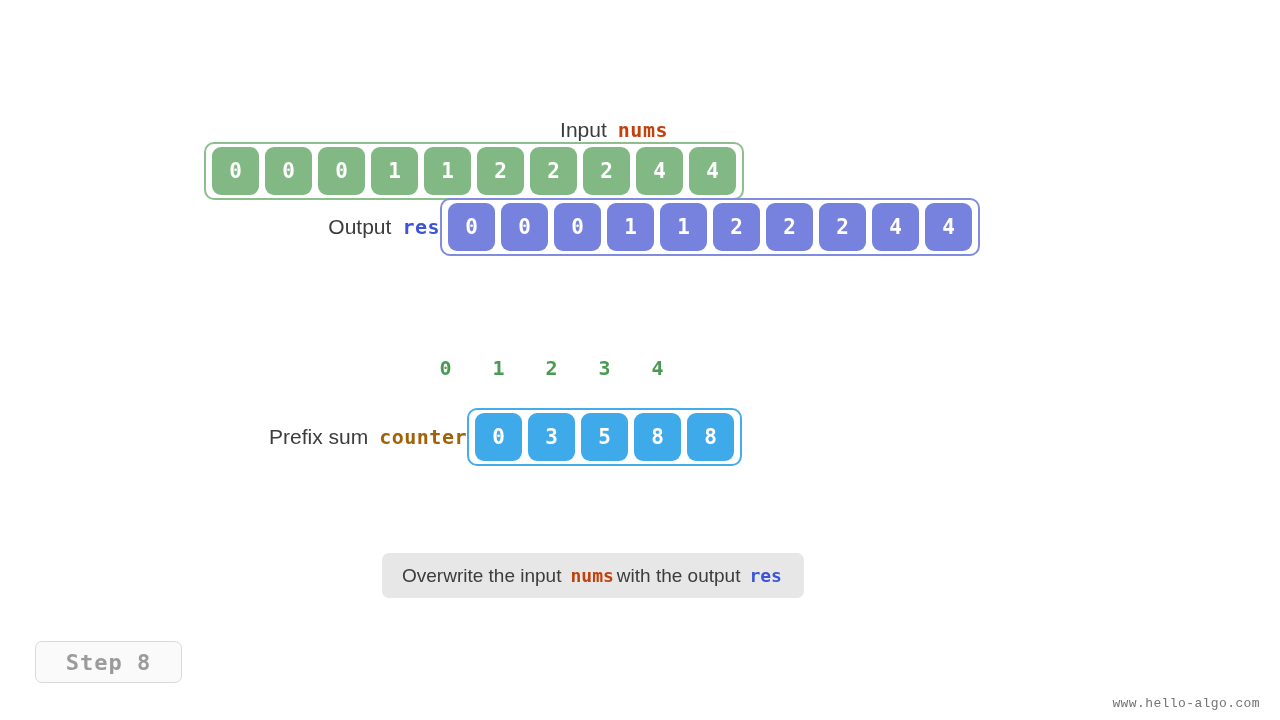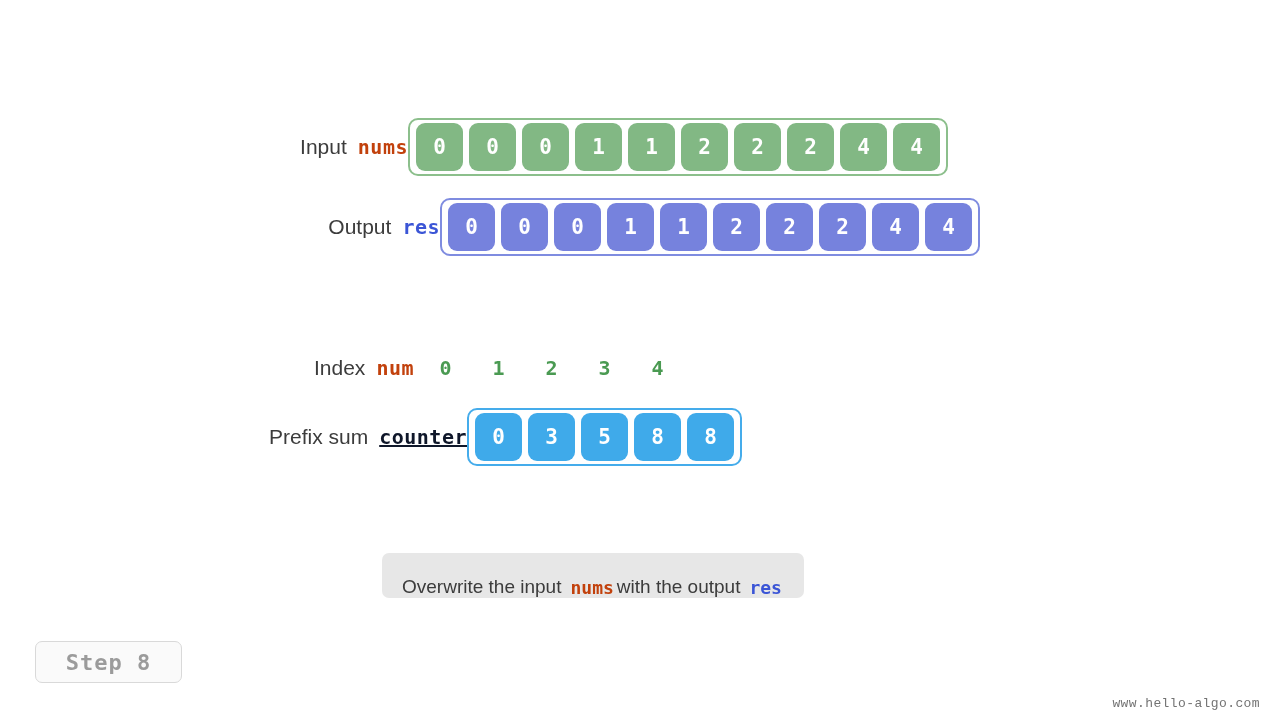--- a/index.html
+++ b/index.html
@@ -36,21 +36,21 @@
     font-weight: 400;
   }
   .label-var {
     font-family: "DejaVu Sans Mono", monospace;
     font-size: 20px;
     font-weight: bold;
     letter-spacing: 0.5px;
   }
   .var-green { color: #c2410c; }
   .var-indigo { color: #3b55d6; }
-  .var-cyan  { color: #0f172a; text-decoration: underline; }
+  .var-cyan  { color: #a16207; }
 
   
   .array {
     display: flex;
     border-radius: 10px;
     border-style: solid;
     border-width: 2px;
     padding: 3px;
     box-sizing: border-box;
     background: #ffffff;
@@ -93,21 +93,21 @@
     color: #4a9a52;
   }
 
   
   #caption-box {
     position: absolute;
     left: 382px;
     top: 553px;
     height: 45px;
     display: flex;
-    align-items: flex-end;
+    align-items: center;
     background: #e7e7e7;
     border-radius: 7px;
     padding: 0 20px;
     box-sizing: border-box;
     white-space: nowrap;
   }
   .cap-text {
     font-family: "Liberation Sans", sans-serif;
     font-size: 19px;
     color: #3c3c3c;
@@ -147,21 +147,21 @@
     bottom: 9px;
     font-family: Liberation Mono, monospace;
     font-size: 13px;
     color: #737373;
     letter-spacing: 0.4px;
   }
 </style>
 </head>
 <body>
 
-<div class="row" id="row-input" style="left:0px; top:118px; width:948px; justify-content:flex-end;">
+<div class="row" id="row-input" style="left:0px; top:118px; width:948px; justify-content:flex-end;flex-direction:column;">
   <div class="row-label" style="width:388px;">
     <span class="label-text">Input</span>
     <span class="label-var var-green">nums</span>
   </div>
   <div class="array green" id="input-array">
       <div class="cell green">0</div>
       <div class="cell green">0</div>
       <div class="cell green">0</div>
       <div class="cell green">1</div>
       <div class="cell green">1</div>
@@ -186,24 +186,20 @@
       <div class="cell indigo">1</div>
       <div class="cell indigo">2</div>
       <div class="cell indigo">2</div>
       <div class="cell indigo">2</div>
       <div class="cell indigo">4</div>
       <div class="cell indigo">4</div>
     </div>
 </div>
 
 <div class="row" id="row-index" style="left:0px; top:356px; width:689px; justify-content:flex-end;">
-  <div class="row-label" style="width:405px;">
-    <span class="label-text">Index</span>
-    <span class="label-var var-green">num</span>
-  </div>
   <div class="index-strip" id="index-strip">
       <div class="index-item">0</div>
       <div class="index-item">1</div>
       <div class="index-item">2</div>
       <div class="index-item">3</div>
       <div class="index-item">4</div>
     </div>
 </div>
 
 <div class="row" id="row-prefix" style="left:0px; top:408px; width:742px; justify-content:flex-end;">

